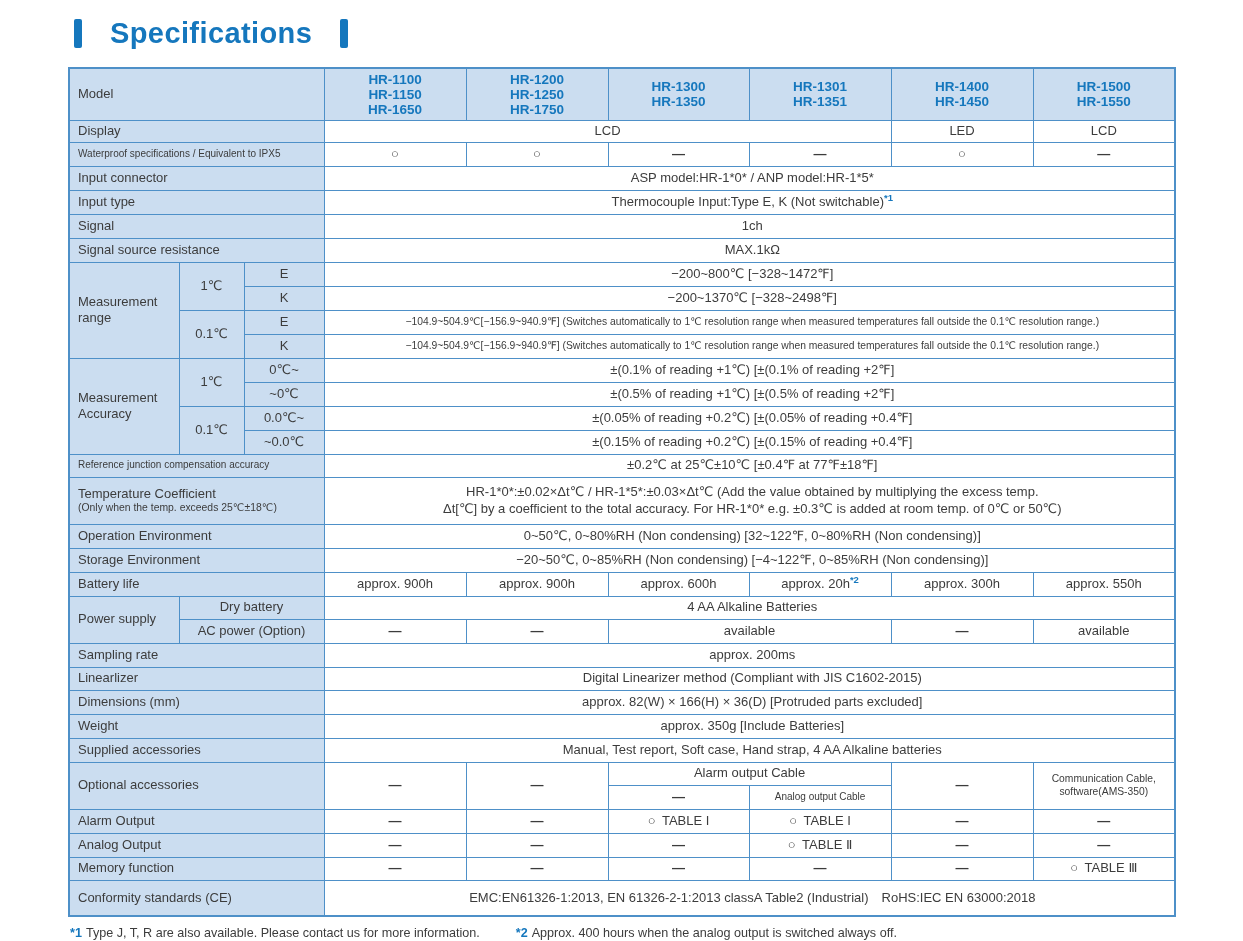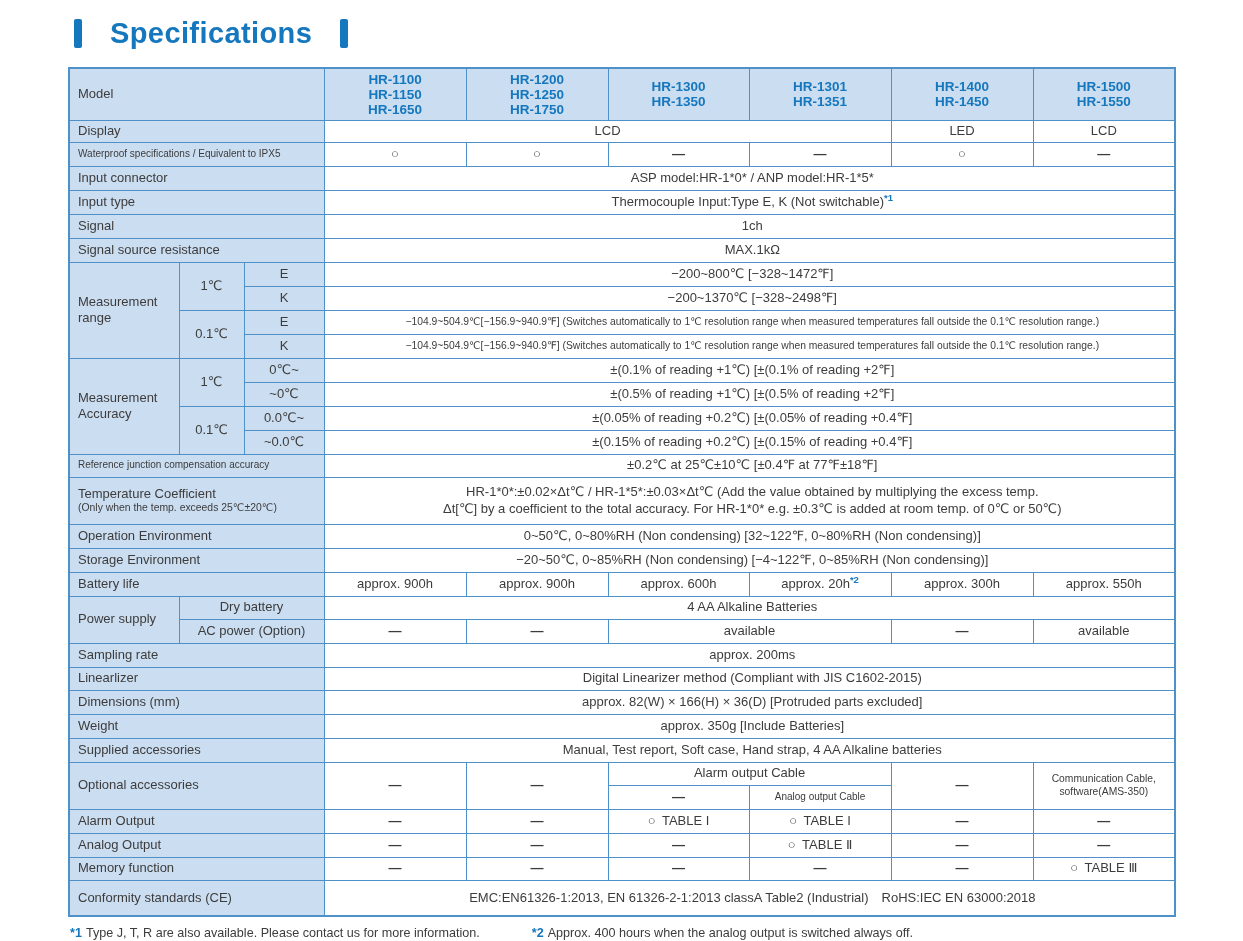--- a/index.html
+++ b/index.html
@@ -24,21 +24,21 @@
   td.label{background:var(--lbg,#cbddf0);text-align:left;padding-left:8px;white-space:normal;}
   td.label2{background:var(--lbg,#cbddf0);text-align:center;}
   td.head{background:var(--lbg,#cbddf0);color:var(--accent,#1577bd);font-weight:bold;text-align:center;font-size:13.5px;line-height:15px;}
   td.val{text-align:center;padding-left:10px;background:#fff;}
   td.cen{text-align:center;background:#fff;}
   td.dash{text-align:center;background:#fff;font-weight:bold;}
   .sz-s{font-size:10px;}
   .sz-xs{font-size:10.3px;}
   sup.fn{color:var(--accent,#1577bd);font-weight:bold;font-size:9.5px;vertical-align:super;line-height:0;}
   .sub{display:block;font-size:10.4px;line-height:1.2;}
-  .footnotes{margin:9px 16px 0 70px;font-size:12.6px;display:flex;gap:52px;}
+  .footnotes{margin:9px 16px 0 70px;font-size:12.6px;display:flex;gap:36px;}
   .fn-marker{color:var(--accent,#1577bd);font-weight:bold;margin-right:4px;}
 </style>
 </head>
 <body>
 
 <div class="title-wrap">
   <span class="tbar"></span>
   <h1 class="page-title">Specifications</h1>
   <span class="tbar"></span>
 </div>
@@ -132,21 +132,21 @@
       </tr>
       <tr style="height: 24px;">
         <td class="label2">~0.0℃</td>
         <td colspan="6" class="val">±(0.15% of reading +0.2℃) [±(0.15% of reading +0.4℉]</td>
       </tr>
       <tr style="height: 23px;">
         <td colspan="3" class="label sz-s">Reference junction compensation accuracy</td>
         <td colspan="6" class="val">±0.2℃ at 25℃±10℃ [±0.4℉ at 77℉±18℉]</td>
       </tr>
       <tr style="height: 47px;">
-        <td colspan="3" class="label">Temperature Coefficient<span class="sub">(Only when the temp. exceeds 25℃±20℃)</span></td>
+        <td colspan="3" class="label">Temperature Coefficient<span class="sub">(Only when the temp. exceeds 25℃±18℃)</span></td>
         <td colspan="6" class="val">HR-1*0*:±0.02×Δt℃ / HR-1*5*:±0.03×Δt℃ (Add the value obtained by multiplying the excess temp.<br>Δt[℃] by a coefficient to the total accuracy. For HR-1*0* e.g. ±0.3℃ is added at room temp. of 0℃ or 50℃)</td>
       </tr>
       <tr style="height: 24px;">
         <td colspan="3" class="label">Operation Environment</td>
         <td colspan="6" class="val">0~50℃, 0~80%RH (Non condensing) [32~122℉, 0~80%RH (Non condensing)]</td>
       </tr>
       <tr style="height: 24px;">
         <td colspan="3" class="label">Storage Environment</td>
         <td colspan="6" class="val">−20~50℃, 0~85%RH (Non condensing) [−4~122℉, 0~85%RH (Non condensing)]</td>
       </tr>

